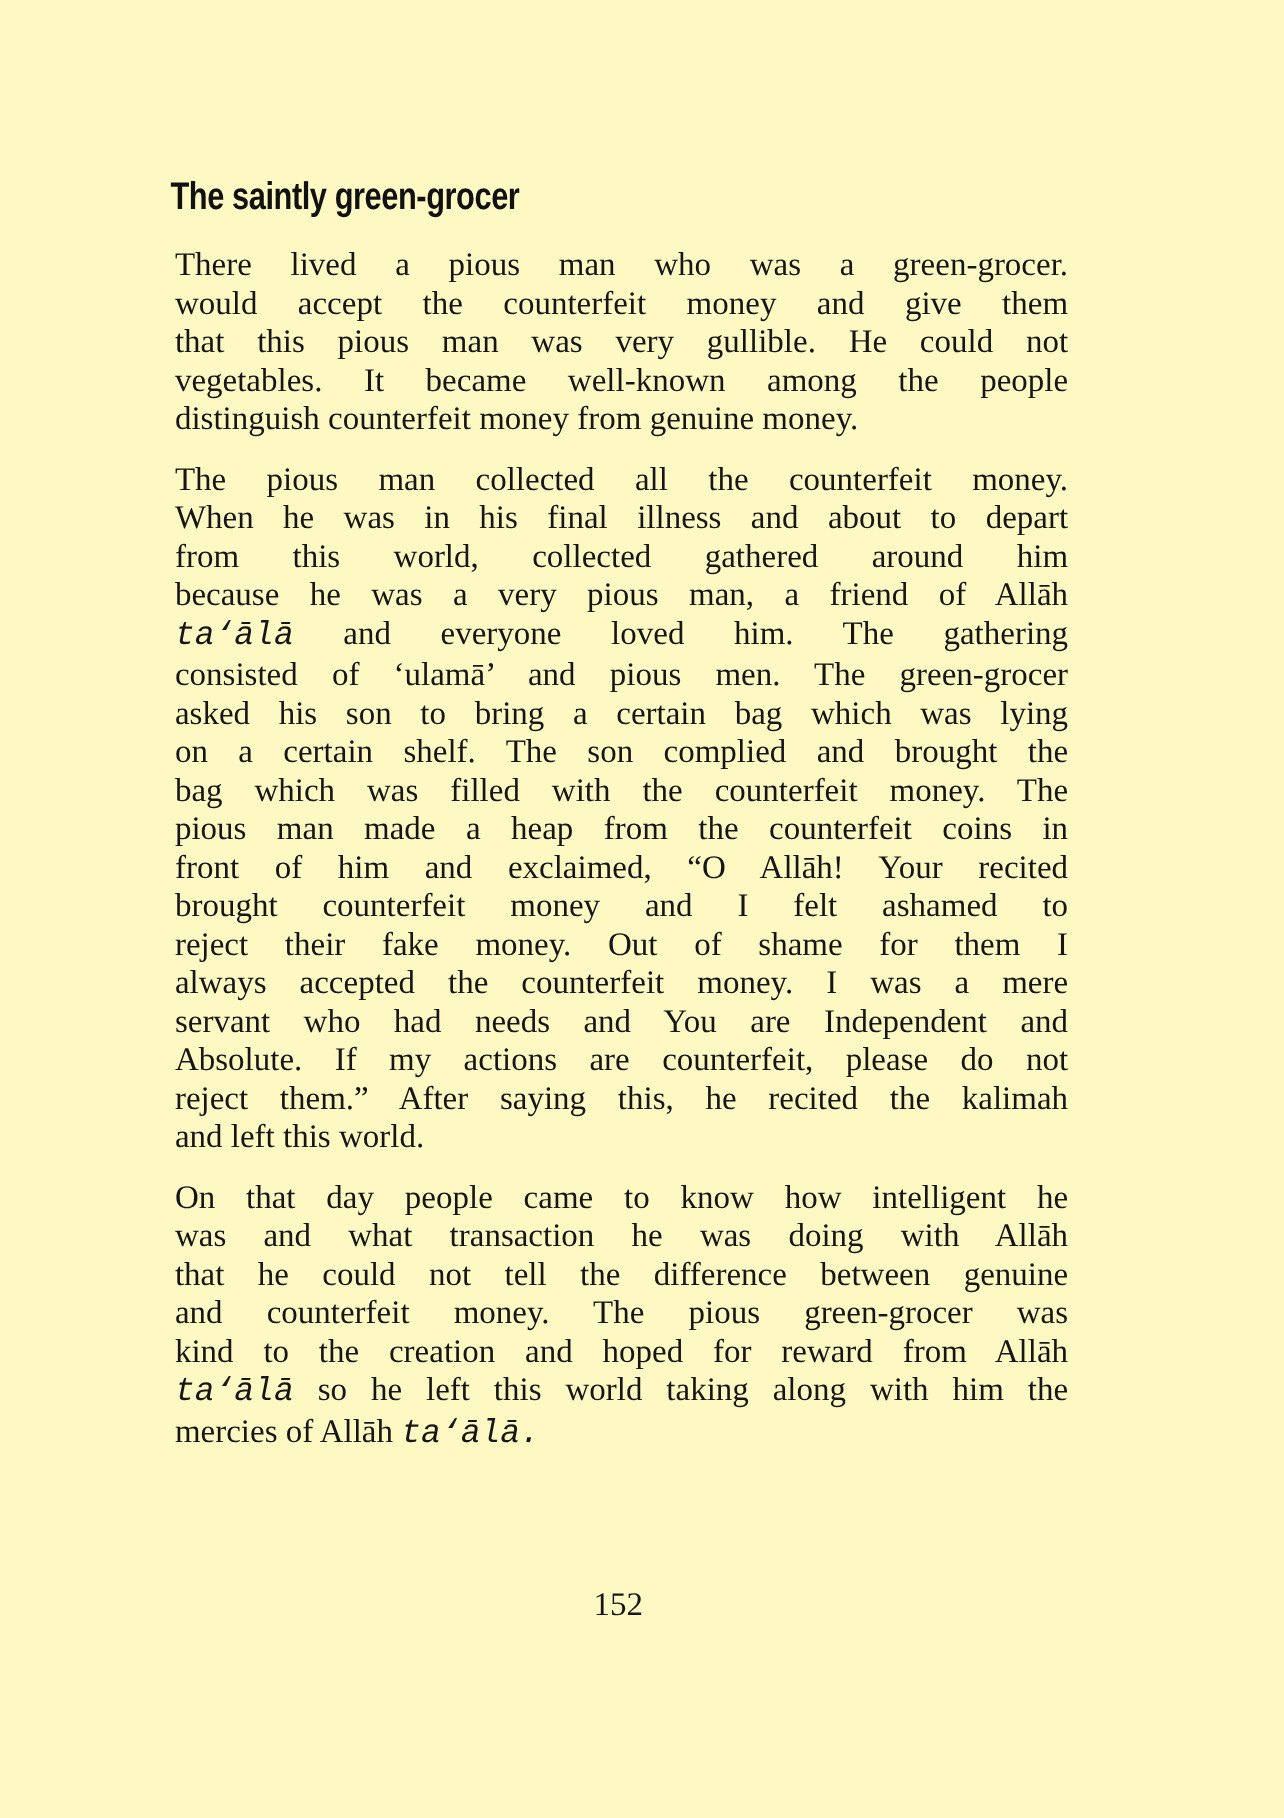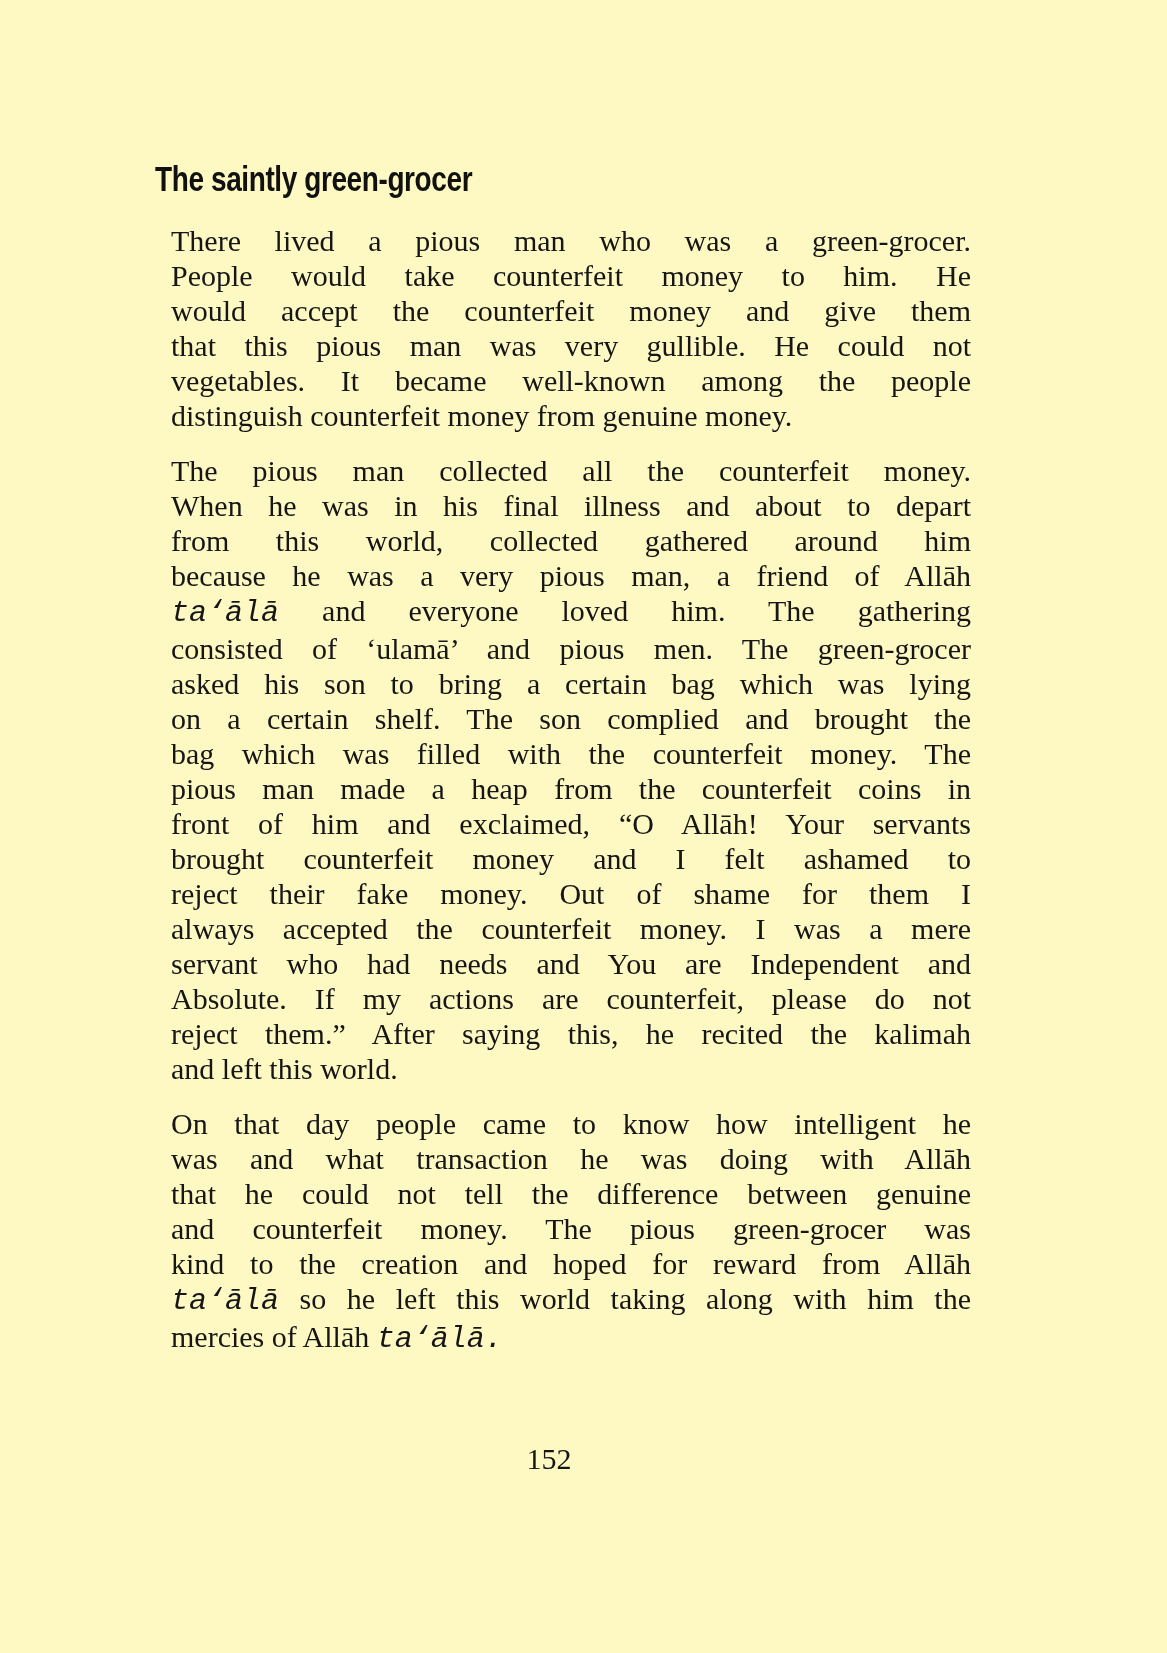--- a/index.html
+++ b/index.html
@@ -33,72 +33,71 @@
     color: #111111;
     transform: scaleX(0.80);
     transform-origin: left center;
     white-space: nowrap;
   }
   .body-text {
     font-size: 30px;
     line-height: 35px;
   }
   .para {
-    margin: 0 0 20px 16px;
+    margin: 0 0 20px 4px;
   }
   .line {
     text-align: justify;
     text-align-last: justify;
     white-space: normal;
   }
   .line.last {
     text-align-last: left;
   }
   .it {
     font-style: italic;
     font-family: Liberation Mono, monospace;
   }
   .page-number {
     position: absolute;
-    left: 141px;
+    left: 154px;
     top: 1441px;
     width: 816px;
     text-align: center;
     font-size: 30px;
     line-height: 35px;
     color: #161616;
   }
 </style>
 </head>
 <body>
 
 <div class="page">
   <div class="content">
     <h1 class="heading">The saintly green-grocer</h1>
     <div class="body-text">
         <div class="para">
           <div class="line"><span>There lived a pious man who was a green-grocer.</span></div>
-          <div class="line"><span>People would take counterfeit money to him. He</span></div>
           <div class="line"><span>would accept the counterfeit money and give them</span></div>
           <div class="line"><span>that this pious man was very gullible. He could not</span></div>
           <div class="line"><span>vegetables. It became well-known among the people</span></div>
           <div class="line last"><span>distinguish counterfeit money from genuine money.</span></div>
         </div>
         <div class="para">
           <div class="line"><span>The pious man collected all the counterfeit money.</span></div>
           <div class="line"><span>When he was in his final illness and about to depart</span></div>
           <div class="line"><span>from this world, collected gathered around him</span></div>
           <div class="line"><span>because he was a very pious man, a friend of Allāh</span></div>
           <div class="line"><span class="it">ta‘ālā</span><span> and everyone loved him. The gathering</span></div>
           <div class="line"><span>consisted of ‘ulamā’ and pious men. The green-grocer</span></div>
           <div class="line"><span>asked his son to bring a certain bag which was lying</span></div>
           <div class="line"><span>on a certain shelf. The son complied and brought the</span></div>
           <div class="line"><span>bag which was filled with the counterfeit money. The</span></div>
           <div class="line"><span>pious man made a heap from the counterfeit coins in</span></div>
-          <div class="line"><span>front of him and exclaimed, “O Allāh! Your servants</span></div>
+          <div class="line"><span>front of him and exclaimed, “O Allāh! Your recited</span></div>
           <div class="line"><span>brought counterfeit money and I felt ashamed to</span></div>
           <div class="line"><span>reject their fake money. Out of shame for them I</span></div>
           <div class="line"><span>always accepted the counterfeit money. I was a mere</span></div>
           <div class="line"><span>servant who had needs and You are Independent and</span></div>
           <div class="line"><span>Absolute. If my actions are counterfeit, please do not</span></div>
           <div class="line"><span>reject them.” After saying this, he recited the kalimah</span></div>
           <div class="line last"><span>and left this world.</span></div>
         </div>
         <div class="para">
           <div class="line"><span>On that day people came to know how intelligent he</span></div>

